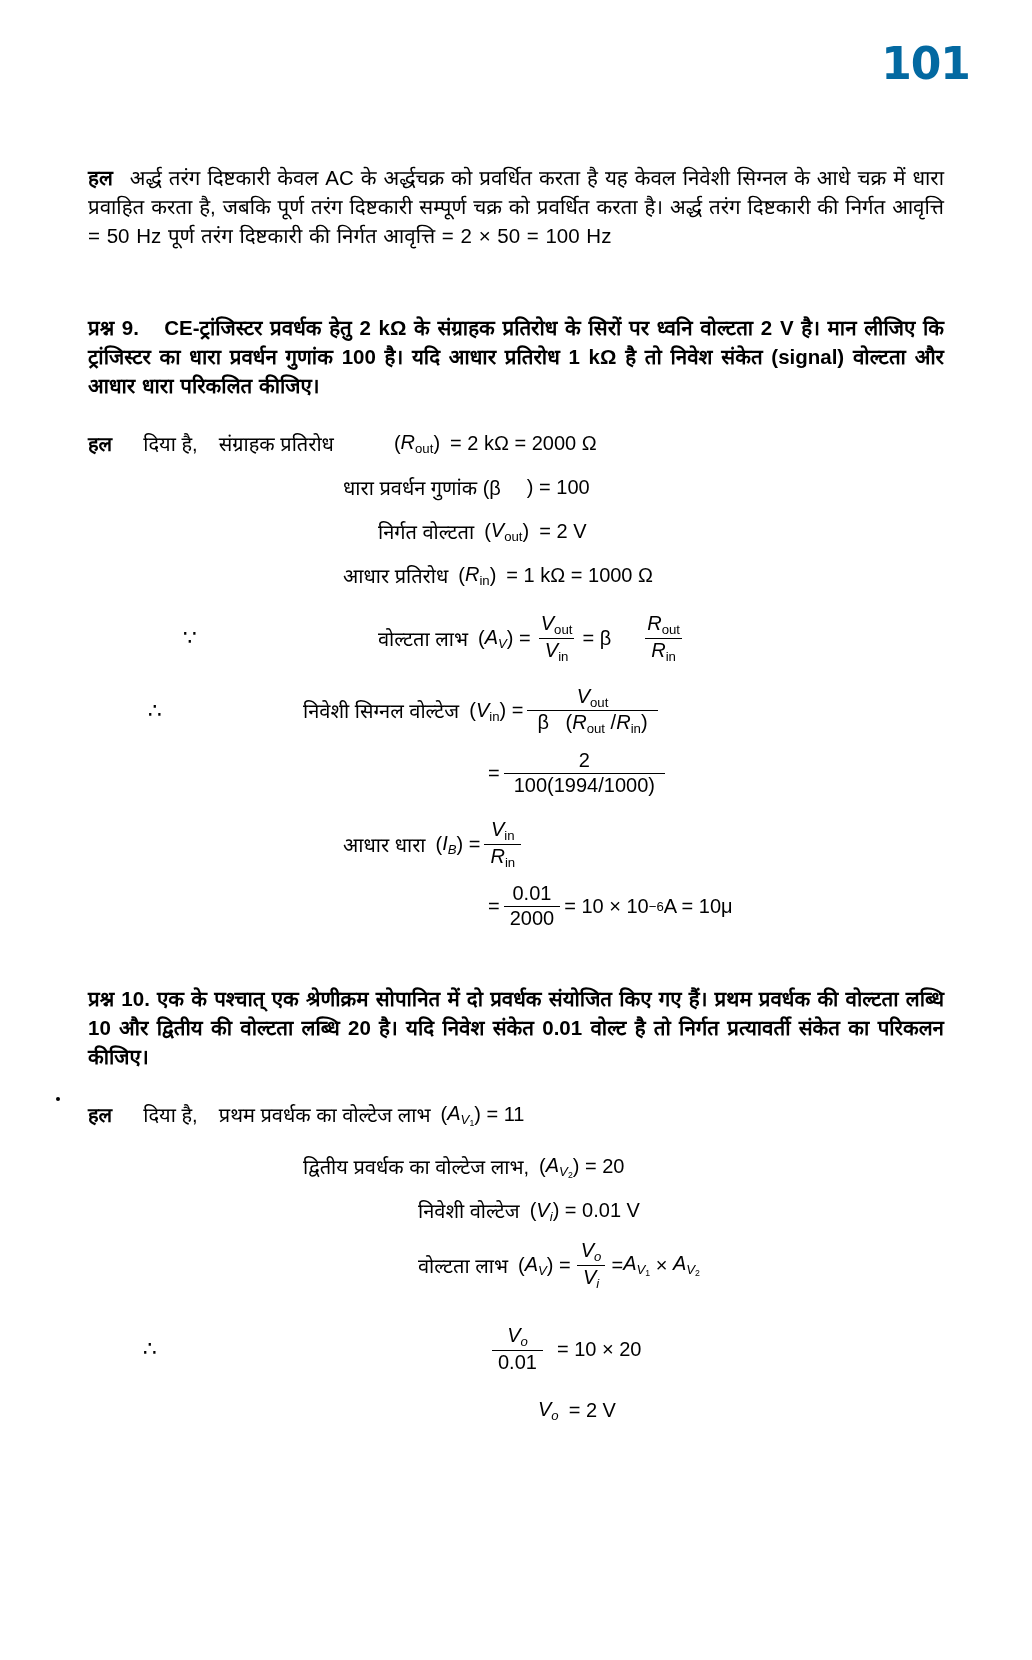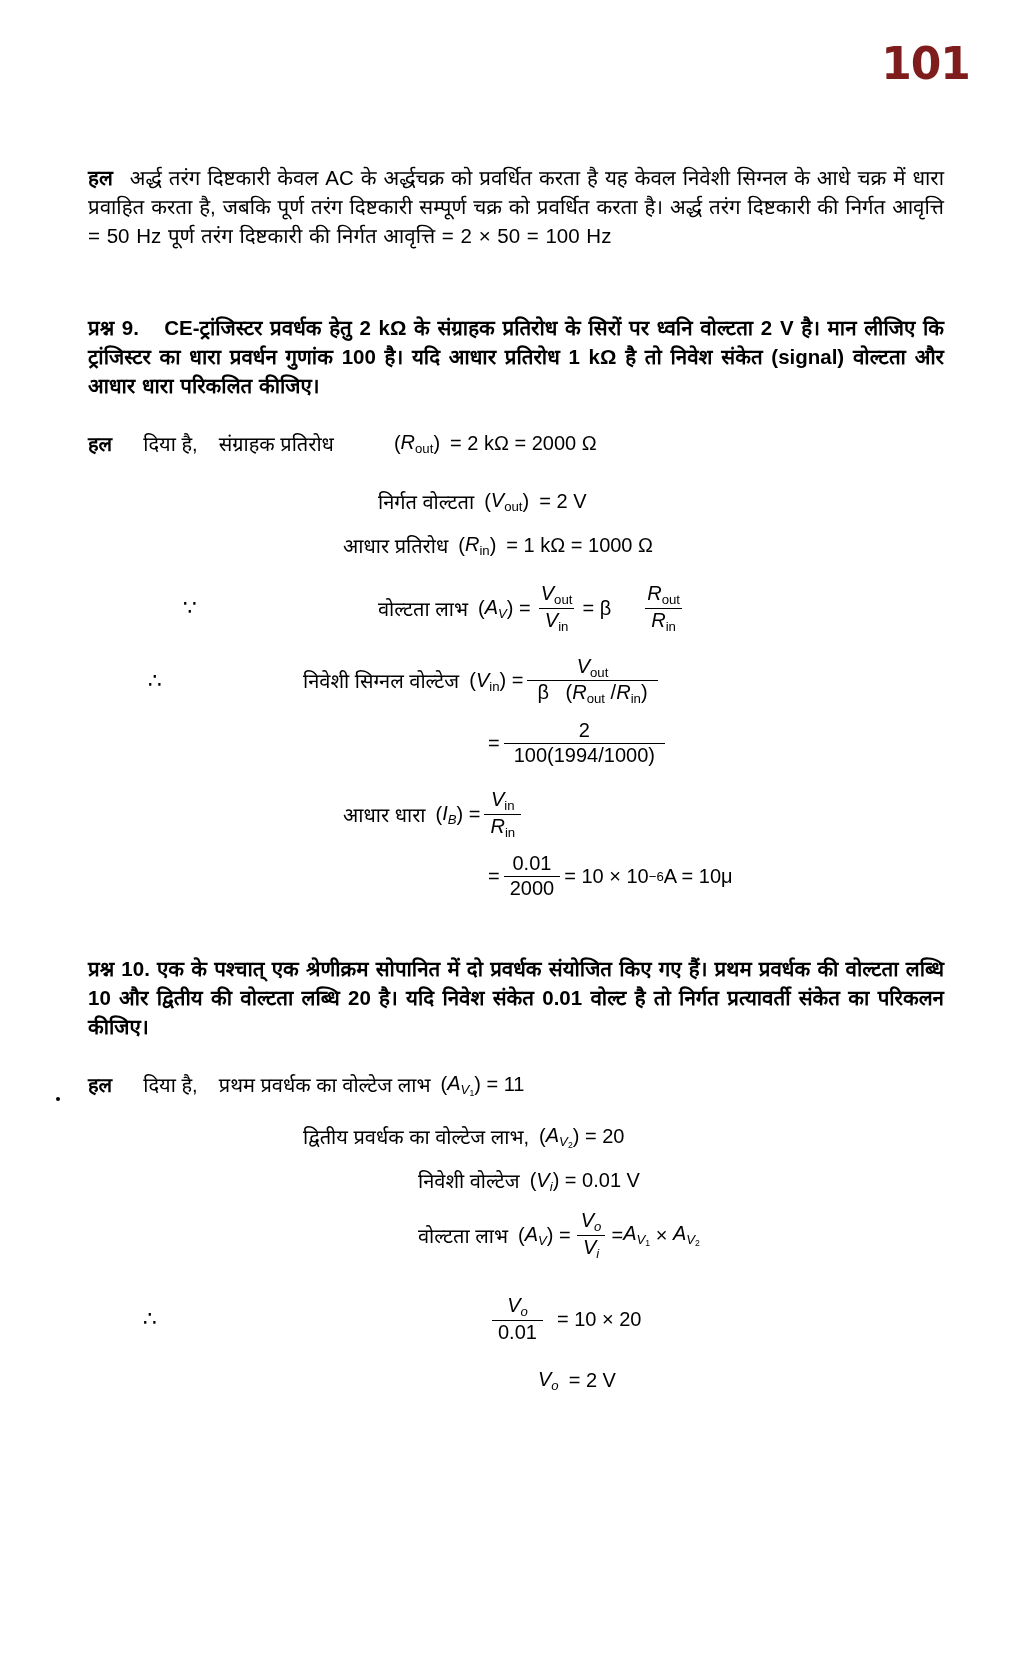--- a/index.html
+++ b/index.html
@@ -24,21 +24,21 @@
   }
 
   
   .page-number {
     position: absolute;
     top: 42px;
     right: 62px;
     font-family: "DejaVu Sans", sans-serif;
     font-weight: bold;
     font-size: 44px;
-    color: #7f1d1d;
+    color: #0369a1;
     letter-spacing: -1px;
     line-height: 1;
   }
 
   
   .content {
     position: absolute;
     left: 88px;
     top: 120px;
     width: 856px;
@@ -201,20 +201,25 @@
         <span>संग्राहक प्रतिरोध</span>
       </span>
       <span class="gap-l"></span>
       <span class="m-item">(<i class="v">R<sub class="s">out</sub></i>)</span>
       <span class="gap-s"></span>
       <span class="m-item">= 2 kΩ = 2000 Ω</span>
     </div>
 
     <div class="sp-s"></div>
 
+    <div class="mathrow ind-5">
+      <span class="m-lead">धारा प्रवर्धन गुणांक (β</span>
+      <span class="gap-m"></span>
+      <span class="m-item">) = 100</span>
+    </div>
 
     <div class="sp-s"></div>
 
     <div class="mathrow ind-6">
       <span class="m-lead">निर्गत वोल्टता</span>
       <span class="gap-s"></span>
       <span class="m-item">(<i class="v">V<sub class="s">out</sub></i>)</span>
       <span class="gap-s"></span>
       <span class="m-item">= 2 V</span>
     </div>

